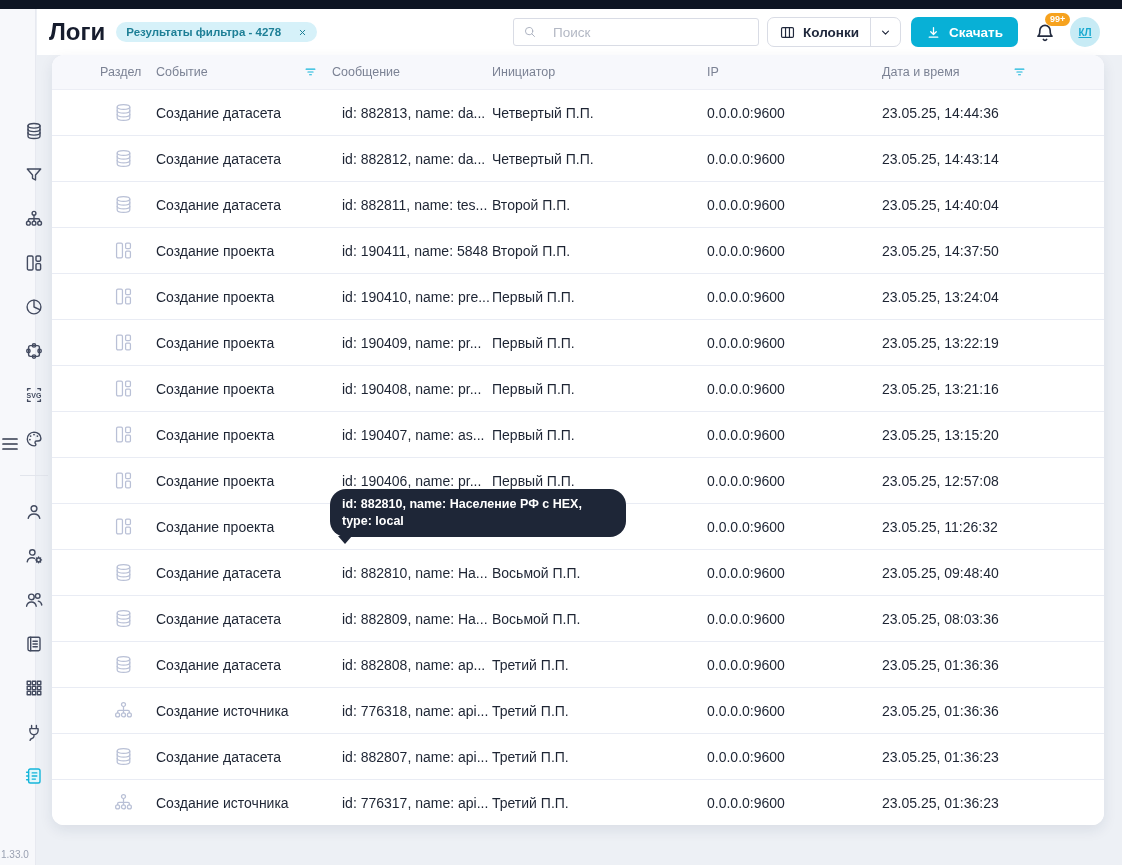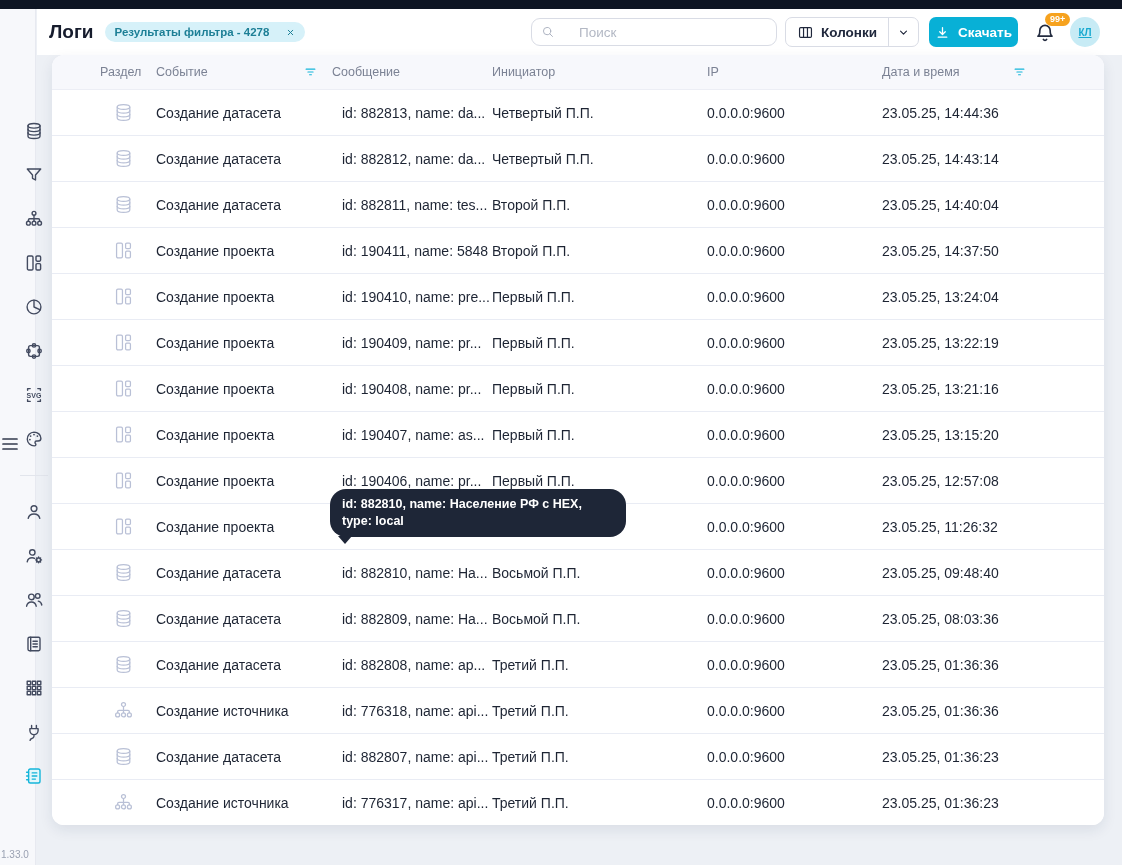--- a/index.html
+++ b/index.html
@@ -18,39 +18,39 @@
   .nav{margin-top:32px;display:flex;flex-direction:column;align-items:center;gap:24px;}
   .nav-item{width:20px;height:20px;color:#434b60;cursor:pointer;}
   .nav-item svg{width:20px;height:20px;}
   .nav-item.active{color:var(--active-icon,#14b5da);}
   .nav-divider{width:28px;height:1px;background:#e2e5ec;margin:2px 0;}
   .version{position:absolute;left:1px;bottom:5px;font-size:10px;color:#9aa1b2;}
 
   
   .topbar{position:absolute;left:37px;top:9px;right:0;height:46px;background:#fff;
           display:flex;align-items:center;padding:0 22px 0 12px;box-sizing:border-box;}
-  .page-title{font-size:19px;font-weight:700;color:#161c2d;}
+  .page-title{font-size:24px;font-weight:700;color:#161c2d;}
   .chip{margin-left:11px;display:flex;align-items:center;gap:17px;background:var(--chip-bg,#d6f1f9);
         color:var(--chip-text,#1d7f96);border-radius:12px;padding:4px 10px;font-size:11.5px;font-weight:700;}
   .chip-close{width:9px;height:9px;cursor:pointer;}
   .chip-close svg{width:9px;height:9px;stroke-width:2.2;}
-  .search{margin-left:auto;width:246px;height:28px;border:1px solid #d9dce5;border-radius:9px;background:#fff;
-          display:flex;align-items:center;gap:22px;padding:0 9px;box-sizing:border-box;}
+  .search{margin-left:auto;width:246px;height:28px;border:1px solid #d9dce5;border-radius:3px;background:#fff;
+          display:flex;align-items:center;gap:14px;padding:0 9px;box-sizing:border-box;}
   .search-icon{width:14px;height:14px;color:#abb1bf;}
   .search-icon svg{width:14px;height:14px;}
   .search input{border:0;outline:0;flex:1;min-width:0;font-size:13.5px;color:#1d2433;background:transparent;font-family:inherit;}
   .search input::placeholder{color:#b3b8c4;}
   .btn-group{margin-left:8px;display:flex;align-items:stretch;height:30px;border:1px solid #d9dce5;
              border-radius:7px;background:#fff;overflow:hidden;box-sizing:border-box;}
   .btn-columns{display:flex;align-items:center;gap:7px;padding:0 11px;font-size:13.5px;font-weight:600;color:#20283c;cursor:pointer;justify-content:center;}
   .btn-columns svg{width:17px;height:17px;}
   .btn-caret{width:29px;display:flex;align-items:center;justify-content:center;border-left:1px solid #d9dce5;cursor:pointer;color:#20283c;}
   .btn-caret svg{width:13px;height:13px;stroke-width:1.8;}
   .btn-download{margin-left:10px;height:30px;border:none;border-radius:7px;background:var(--accent,#08b0d6);
-                color:#fff;display:flex;align-items:center;gap:8px;padding:0 6px;font-size:13.5px;font-weight:700;
+                color:#fff;display:flex;align-items:center;gap:8px;padding:0 15px;font-size:13.5px;font-weight:700;
                 cursor:pointer;font-family:inherit;}
   .btn-download svg{width:15px;height:15px;stroke-width:1.7;}
   .bell-wrap{margin-left:16px;position:relative;width:24px;height:24px;cursor:pointer;color:#232b3f;}
   .bell-wrap svg{width:22px;height:22px;stroke-width:1.5;margin-top:2px;}
   .badge{position:absolute;top:-7px;left:11px;background:var(--badge,#f6a21e);color:#fff;font-size:9px;
          font-weight:700;border-radius:9px;padding:2px 5px;line-height:1;white-space:nowrap;}
   .avatar{margin-left:12px;width:30px;height:30px;border-radius:50%;background:var(--avatar-bg,#c7ebf5);
           color:var(--avatar-text,#17a9d0);font-size:10px;font-weight:700;display:flex;align-items:center;justify-content:center;cursor:pointer;text-decoration:underline;}
 
   

